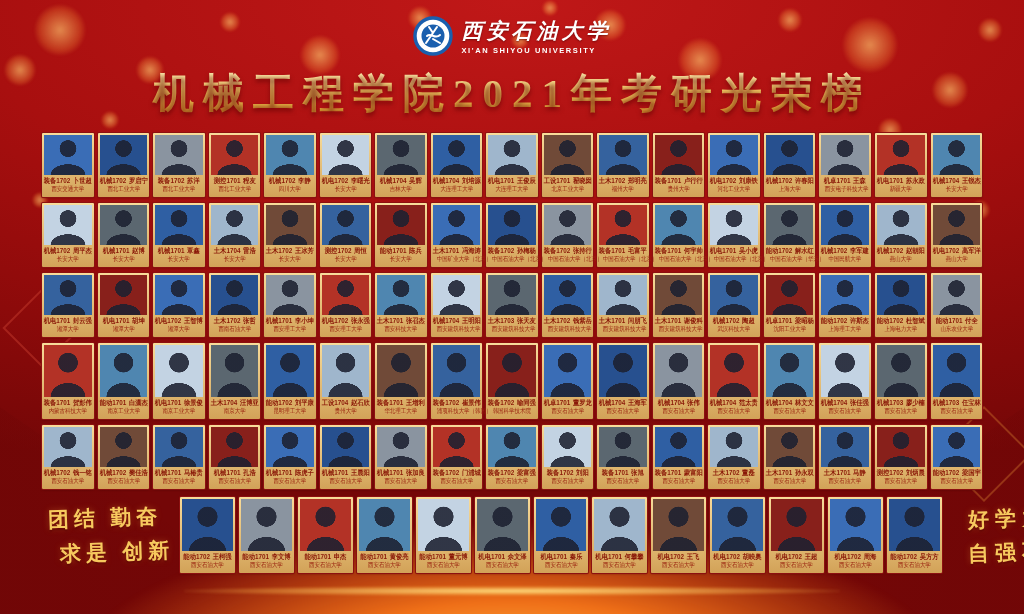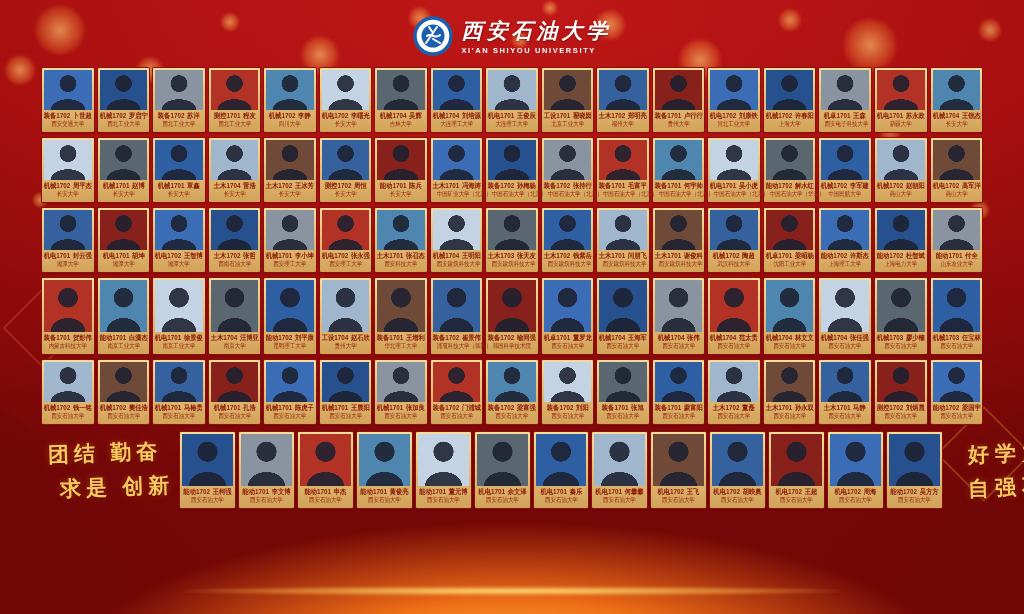--- a/index.html
+++ b/index.html
@@ -99,20 +99,21 @@
       <circle cx="20" cy="20" r="19" fill="#ffffff"></circle>
       <circle cx="20" cy="20" r="18" fill="none" stroke="#1a5fae" stroke-width="3.4"></circle>
       <circle cx="20" cy="20" r="11.5" fill="#1a5fae"></circle>
       <path d="M13 27 L24 11 M16 11 L20 17 M20 23 L27 27 M14 20 C18 16,22 24,27 19" stroke="#ffffff" stroke-width="2" fill="none" stroke-linecap="round"></path>
     </svg>
     <div id="logo-texts">
       <div id="logo-cn">西安石油大学</div>
       <div id="logo-en">XI'AN SHIYOU UNIVERSITY</div>
     </div>
   </div>
+  <div id="poster-title">机械工程学院2021年考研光荣榜</div>
 </div>
 
 <div id="grid">
   <div class="row">
       <div class="card">
     <div class="photo" style="background-color: rgb(58, 109, 182);">
       <span class="sil"></span>
     </div>
     <div class="cap">
       <div class="l1">

